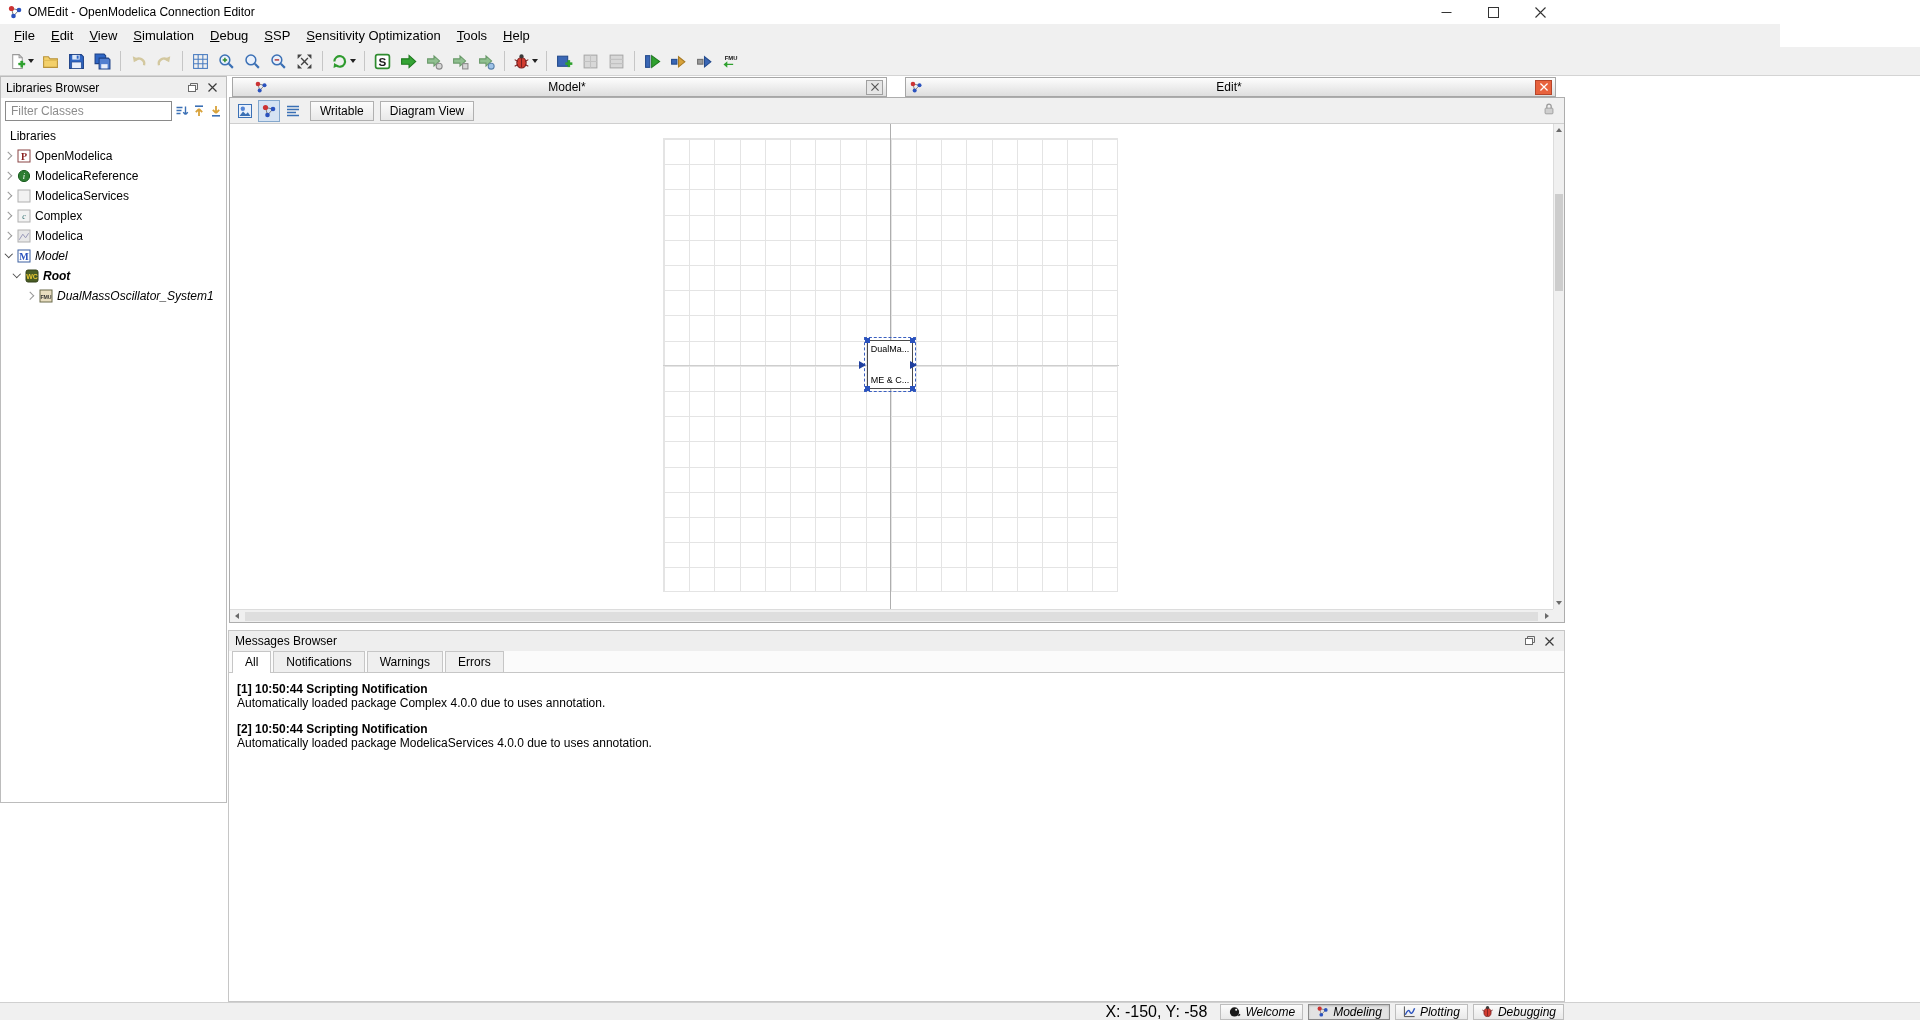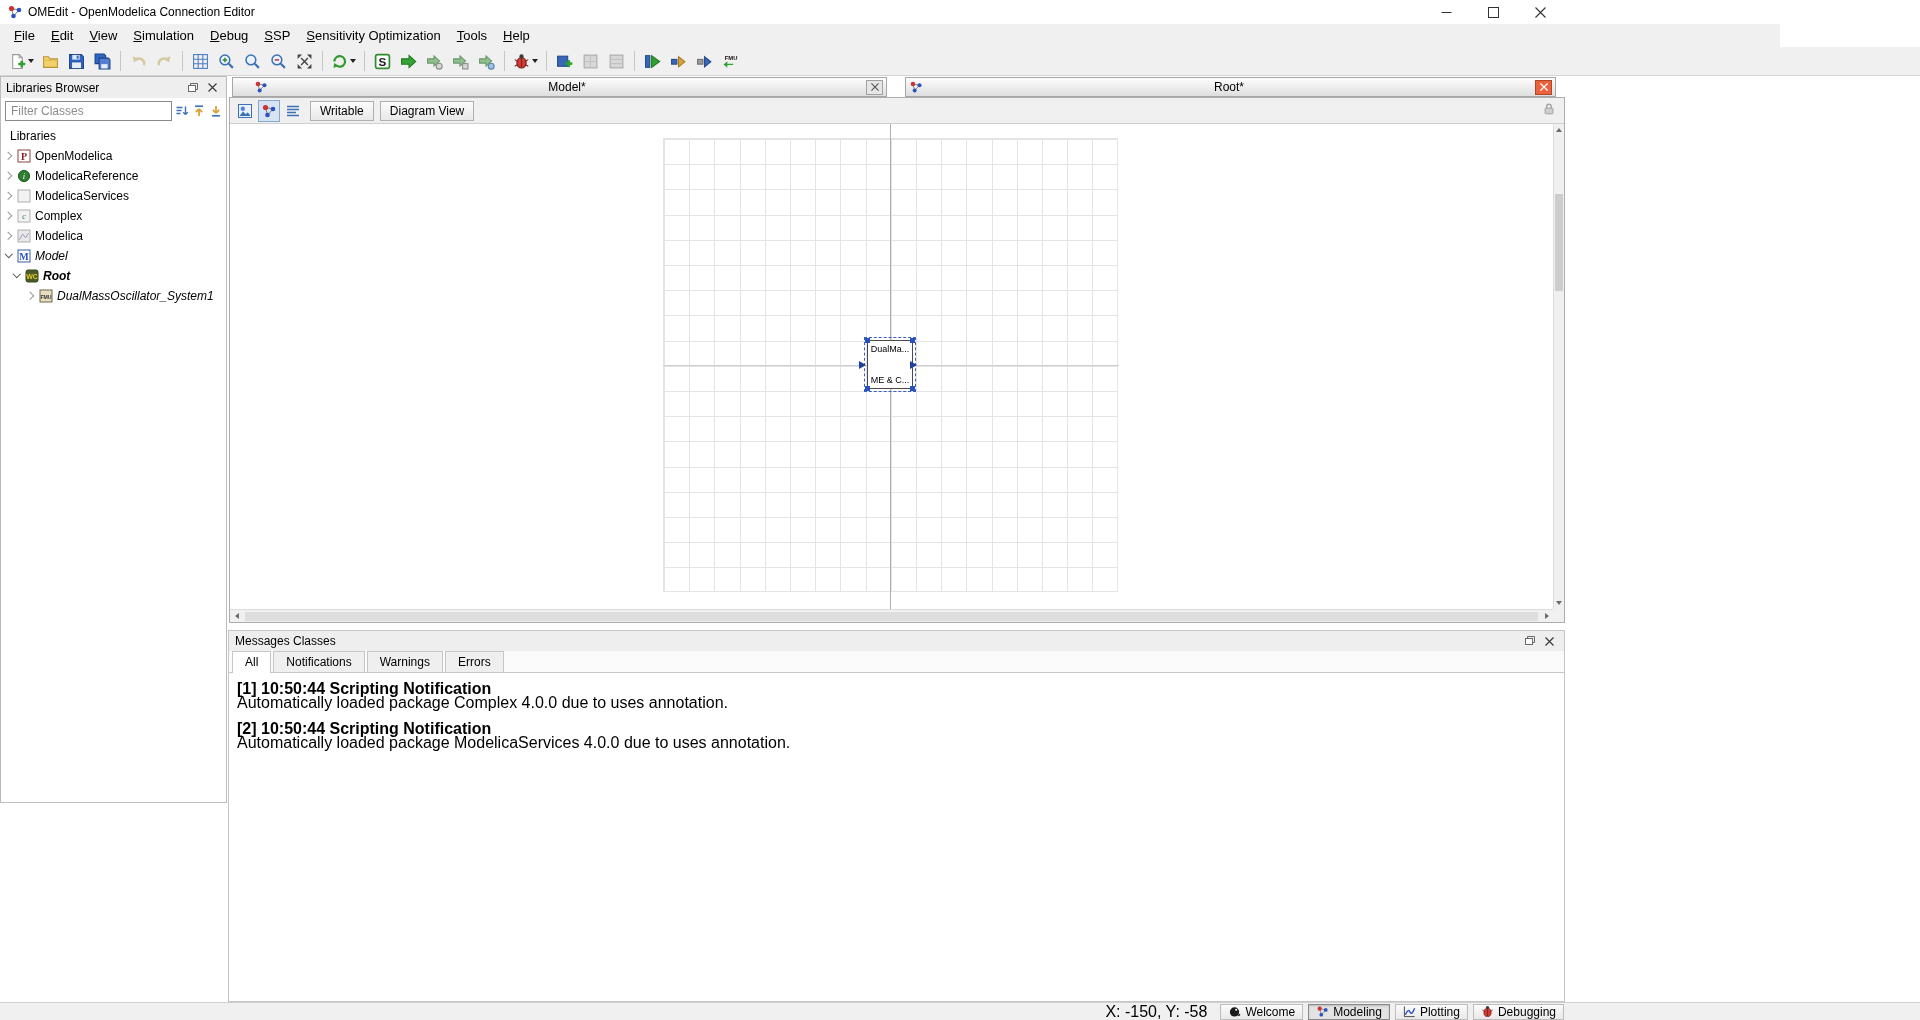--- a/index.html
+++ b/index.html
@@ -91,29 +91,29 @@
   .sb-btn-v { position:absolute; left:0; width:10px; height:12px; display:flex; align-items:center; justify-content:center; }
   .sb-btn-h { position:absolute; top:0; width:13px; height:12px; display:flex; align-items:center; justify-content:center; }
 
   
   .msg-dock { position:absolute; left:228px; top:630px; width:1337px; height:372px; background:#fff; border:1px solid #c6c6c6; }
   .msg-title { height:20px; background:#eeeeee; display:flex; align-items:center; padding:0 6px; gap:3px; }
   .msg-title-text { flex:1; font-size:12px; }
   .msg-tabs { display:flex; align-items:flex-end; height:22px; border-bottom:1px solid #c6c6c6; background:#fbfbfb; padding-left:3px; }
   .msg-tab { padding:3px 12px; font-size:12px; border:1px solid #c6c6c6; border-bottom:none; background:#efefef; margin-right:2px; }
   .msg-tab.active { background:#fff; margin-bottom:-1px; padding-bottom:4px; }
-  .msg-content { padding:9px 0 0 8px; font-size:16px; line-height:14px; }
+  .msg-content { padding:9px 0 0 8px; font-size:12px; line-height:14px; }
   .msg-header { font-weight:bold; }
   .msg-body { margin-bottom:12px; }
 
   
   .statusbar { position:absolute; left:0; top:1002px; width:1920px; height:18px; background:#f0f0f0; border-top:1px solid #d0d0d0; }
   .status-right { position:absolute; right:356px; top:0; height:17px; display:flex; align-items:center; gap:5px; }
   .coords { font-size:16px; margin-right:8px; }
-  .persp-btn { height:16px; display:flex; align-items:center; gap:4px; padding:0 7px; border:1px solid #bdbdbd; background:linear-gradient(#fbfbfb,#e9e9e9); font-size:12px; }
+  .persp-btn { height:16px; display:flex; align-items:center; gap:4px; padding:0 7px; border:1px solid #bdbdbd; background:linear-gradient(#fbfbfb,#e9e9e9); font-size:12px;font-style:italic; }
   .persp-btn.active { background:#e3e3e3; border-color:#8a8a8a; box-shadow:inset 0 1px 2px rgba(0,0,0,0.18); }
 </style>
 </head>
 <body>
 
 <div class="titlebar">
   <span class="app-icon">
     <svg width="16" height="16" viewBox="0 0 16 16">
         <g stroke="#7a7a7a" stroke-width="1" fill="none">
           <path d="M4.5 4.5L12 6M4.5 4.5L6.5 12M12 6L6.5 12"></path>
@@ -457,21 +457,21 @@
 </div>
 <div class="mdi-tb mdi-tb-root">
   <svg width="14" height="14" viewBox="0 0 16 16">
       <g stroke="#7a7a7a" fill="none">
         <path d="M4.5 4.5L12 6M4.5 4.5L6.5 12M12 6L6.5 12"></path>
       </g>
       <circle cx="4.5" cy="4.5" r="2.6" fill="#cc3333"></circle>
       <circle cx="12" cy="6" r="2.3" fill="#2a52be"></circle>
       <circle cx="6.5" cy="12" r="2.3" fill="#2a52be"></circle>
     </svg>
-  <span class="mdi-title">Root*</span>
+  <span class="mdi-title">Edit*</span>
   <span class="mdi-close active">
     <svg width="8" height="8" viewBox="0 0 9 9">
         <path d="M0.5 0.5l8 8M8.5 0.5l-8 8" stroke="#fff" stroke-width="1.4"></path>
       </svg>
   </span>
 </div>
 
 <div class="root-frame">
   <div class="subwin-toolbar">
     <span class="view-btn">
@@ -541,21 +541,21 @@
     <div class="hthumb"></div>
     <span class="sb-btn-h" style="right:0">
         <span class="arr arr-rt"></span>
       </span>
   </div>
   <div class="sb-corner"></div>
 </div>
 
 <div class="msg-dock">
   <div class="msg-title">
-    <span class="msg-title-text">Messages Classes</span>
+    <span class="msg-title-text">Messages Browser</span>
     <span class="dock-ic-btn">
       <svg width="12" height="12" viewBox="0 0 12 12">
           <rect x="1.5" y="3.5" width="7" height="6" fill="#fff" stroke="#6a6a6a"></rect>
           <path d="M3.5 3.5V1.5h7v6h-2" fill="none" stroke="#6a6a6a"></path>
         </svg>
     </span>
     <span class="dock-ic-btn">
       <svg width="9" height="9" viewBox="0 0 9 9">
           <path d="M0.5 0.5l8 8M8.5 0.5l-8 8" stroke="#3a3a3a" stroke-width="1.2"></path>
         </svg>

